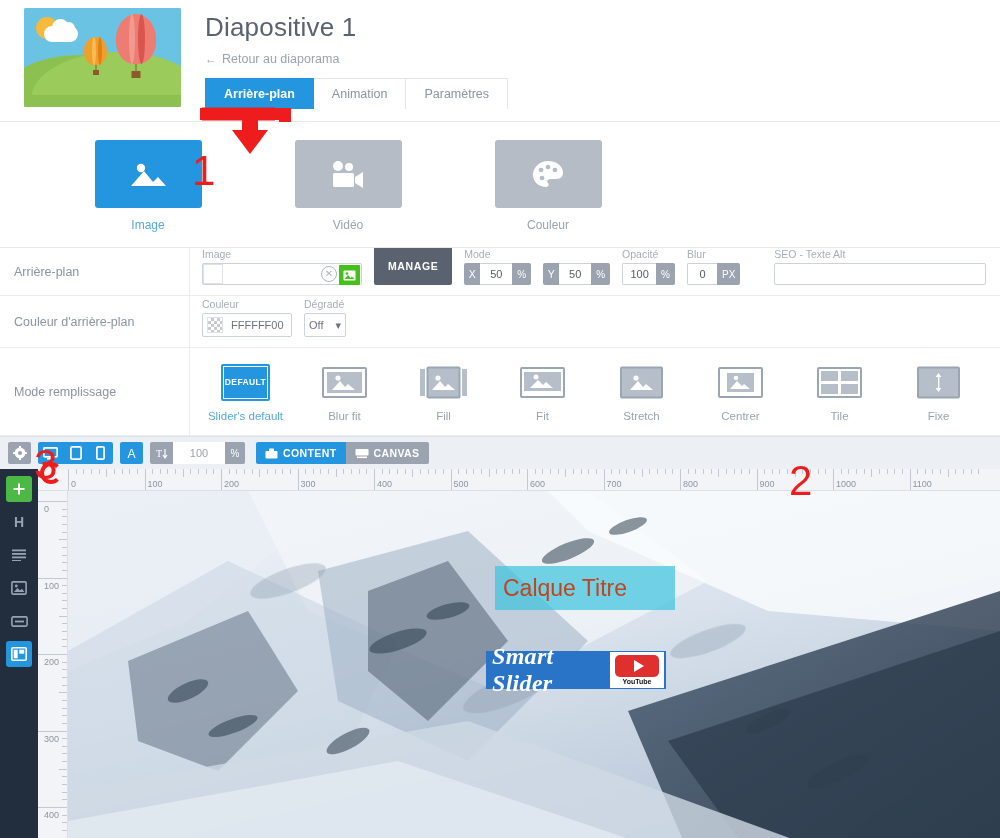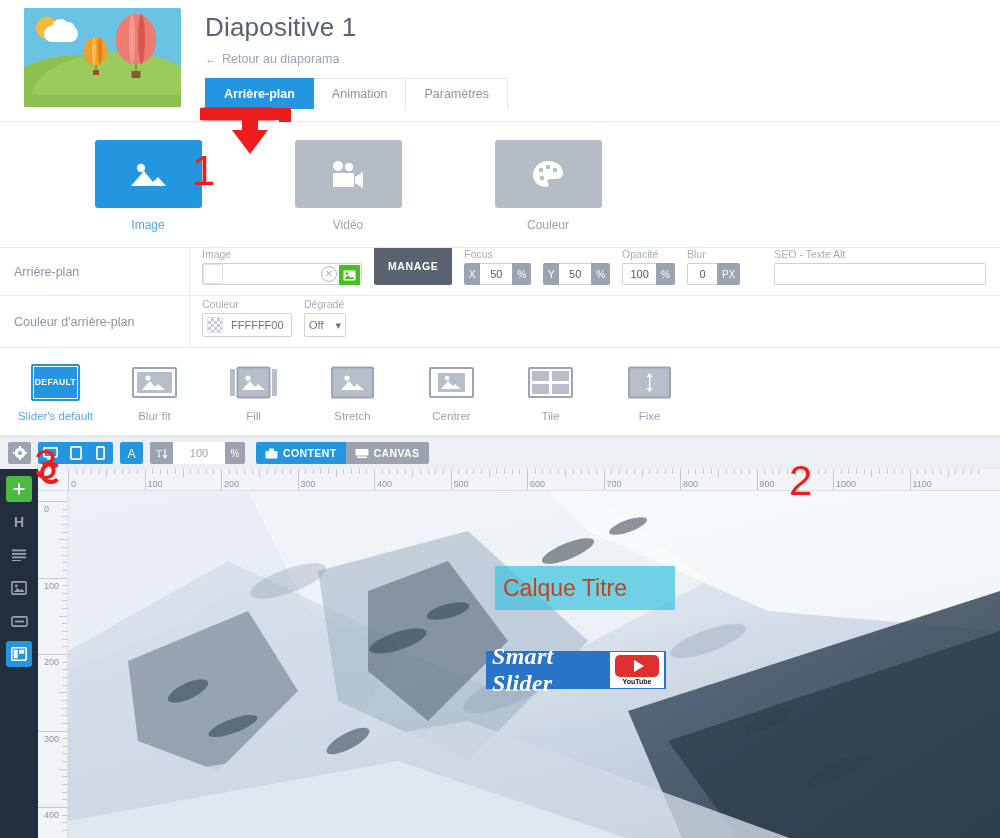--- a/index.html
+++ b/index.html
@@ -264,21 +264,21 @@
               <rect x="0.5" y="0.5" width="12" height="10" rx="1" fill="#fff"></rect>
               <circle cx="4" cy="3.6" r="1.3" fill="#45c11a"></circle>
               <path d="M1.5 9 L5 5 L7.5 8 L9 6.5 L11.5 9 Z" fill="#45c11a"></path>
             </svg>
           </div>
         </div>
       </div>
       <div class="manage">MANAGE</div>
 
       <div class="fld">
-        <span class="fld-lab">Focus</span>
+        <span class="fld-lab">Mode</span>
         <div class="grp">
           <div class="pre">X</div>
           <div class="val">50</div>
           <div class="suf">%</div>
         </div>
       </div>
       <div class="fld">
         <span class="fld-lab">&nbsp;</span>
         <div class="grp">
           <div class="pre">Y</div>
@@ -324,20 +324,21 @@
         <span class="fld-lab">Dégradé</span>
         <div class="selbox">
           <span>Off</span>
           <span>▾</span>
         </div>
       </div>
     </div>
   </div>
 
   <div class="srow" style="height:88px;">
+    <div class="srow-label">Mode remplissage</div>
     <div class="fill-body" style="padding-left:6px;align-items:center;">
 
       <div class="fill-item">
         <div class="fill-box sel">DEFAULT</div>
         <div class="fill-cap sel">Slider's default</div>
       </div>
 
       <div class="fill-item">
         <div class="fill-box">
           <svg width="49" height="37" viewBox="0 0 49 37">
@@ -356,20 +357,31 @@
             <rect x="1" y="5" width="5" height="27" fill="#b5bec9"></rect>
             <rect x="43" y="5" width="5" height="27" fill="#b5bec9"></rect>
             <rect x="8.5" y="3.5" width="32" height="30" rx="1" fill="#b5bec9" stroke="#9aa6b4" stroke-width="2"></rect>
             <circle cx="19" cy="14" r="2.6" fill="#fff"></circle>
             <path d="M13 26 L21 17 L26 23 L29 20 L36 26 Z" fill="#fff"></path>
           </svg>
         </div>
         <div class="fill-cap">Fill</div>
       </div>
 
+      <div class="fill-item">
+        <div class="fill-box">
+          <svg width="49" height="37" viewBox="0 0 49 37">
+            <rect x="3" y="4" width="43" height="29" rx="1" fill="none" stroke="#9aa6b4" stroke-width="2"></rect>
+            <rect x="6" y="8" width="37" height="19" fill="#b5bec9"></rect>
+            <circle cx="18" cy="13" r="2.5" fill="#fff"></circle>
+            <path d="M12 24 L20 16 L25 21 L28 18 L35 24 Z" fill="#fff"></path>
+          </svg>
+        </div>
+        <div class="fill-cap">Fit</div>
+      </div>
 
       <div class="fill-item">
         <div class="fill-box">
           <svg width="49" height="37" viewBox="0 0 49 37">
             <rect x="4" y="3.5" width="41" height="30" rx="1" fill="#b5bec9" stroke="#9aa6b4" stroke-width="2"></rect>
             <circle cx="19" cy="14" r="2.6" fill="#fff"></circle>
             <path d="M13 26 L21 17 L26 23 L29 20 L36 26 Z" fill="#fff"></path>
           </svg>
         </div>
         <div class="fill-cap">Stretch</div>

